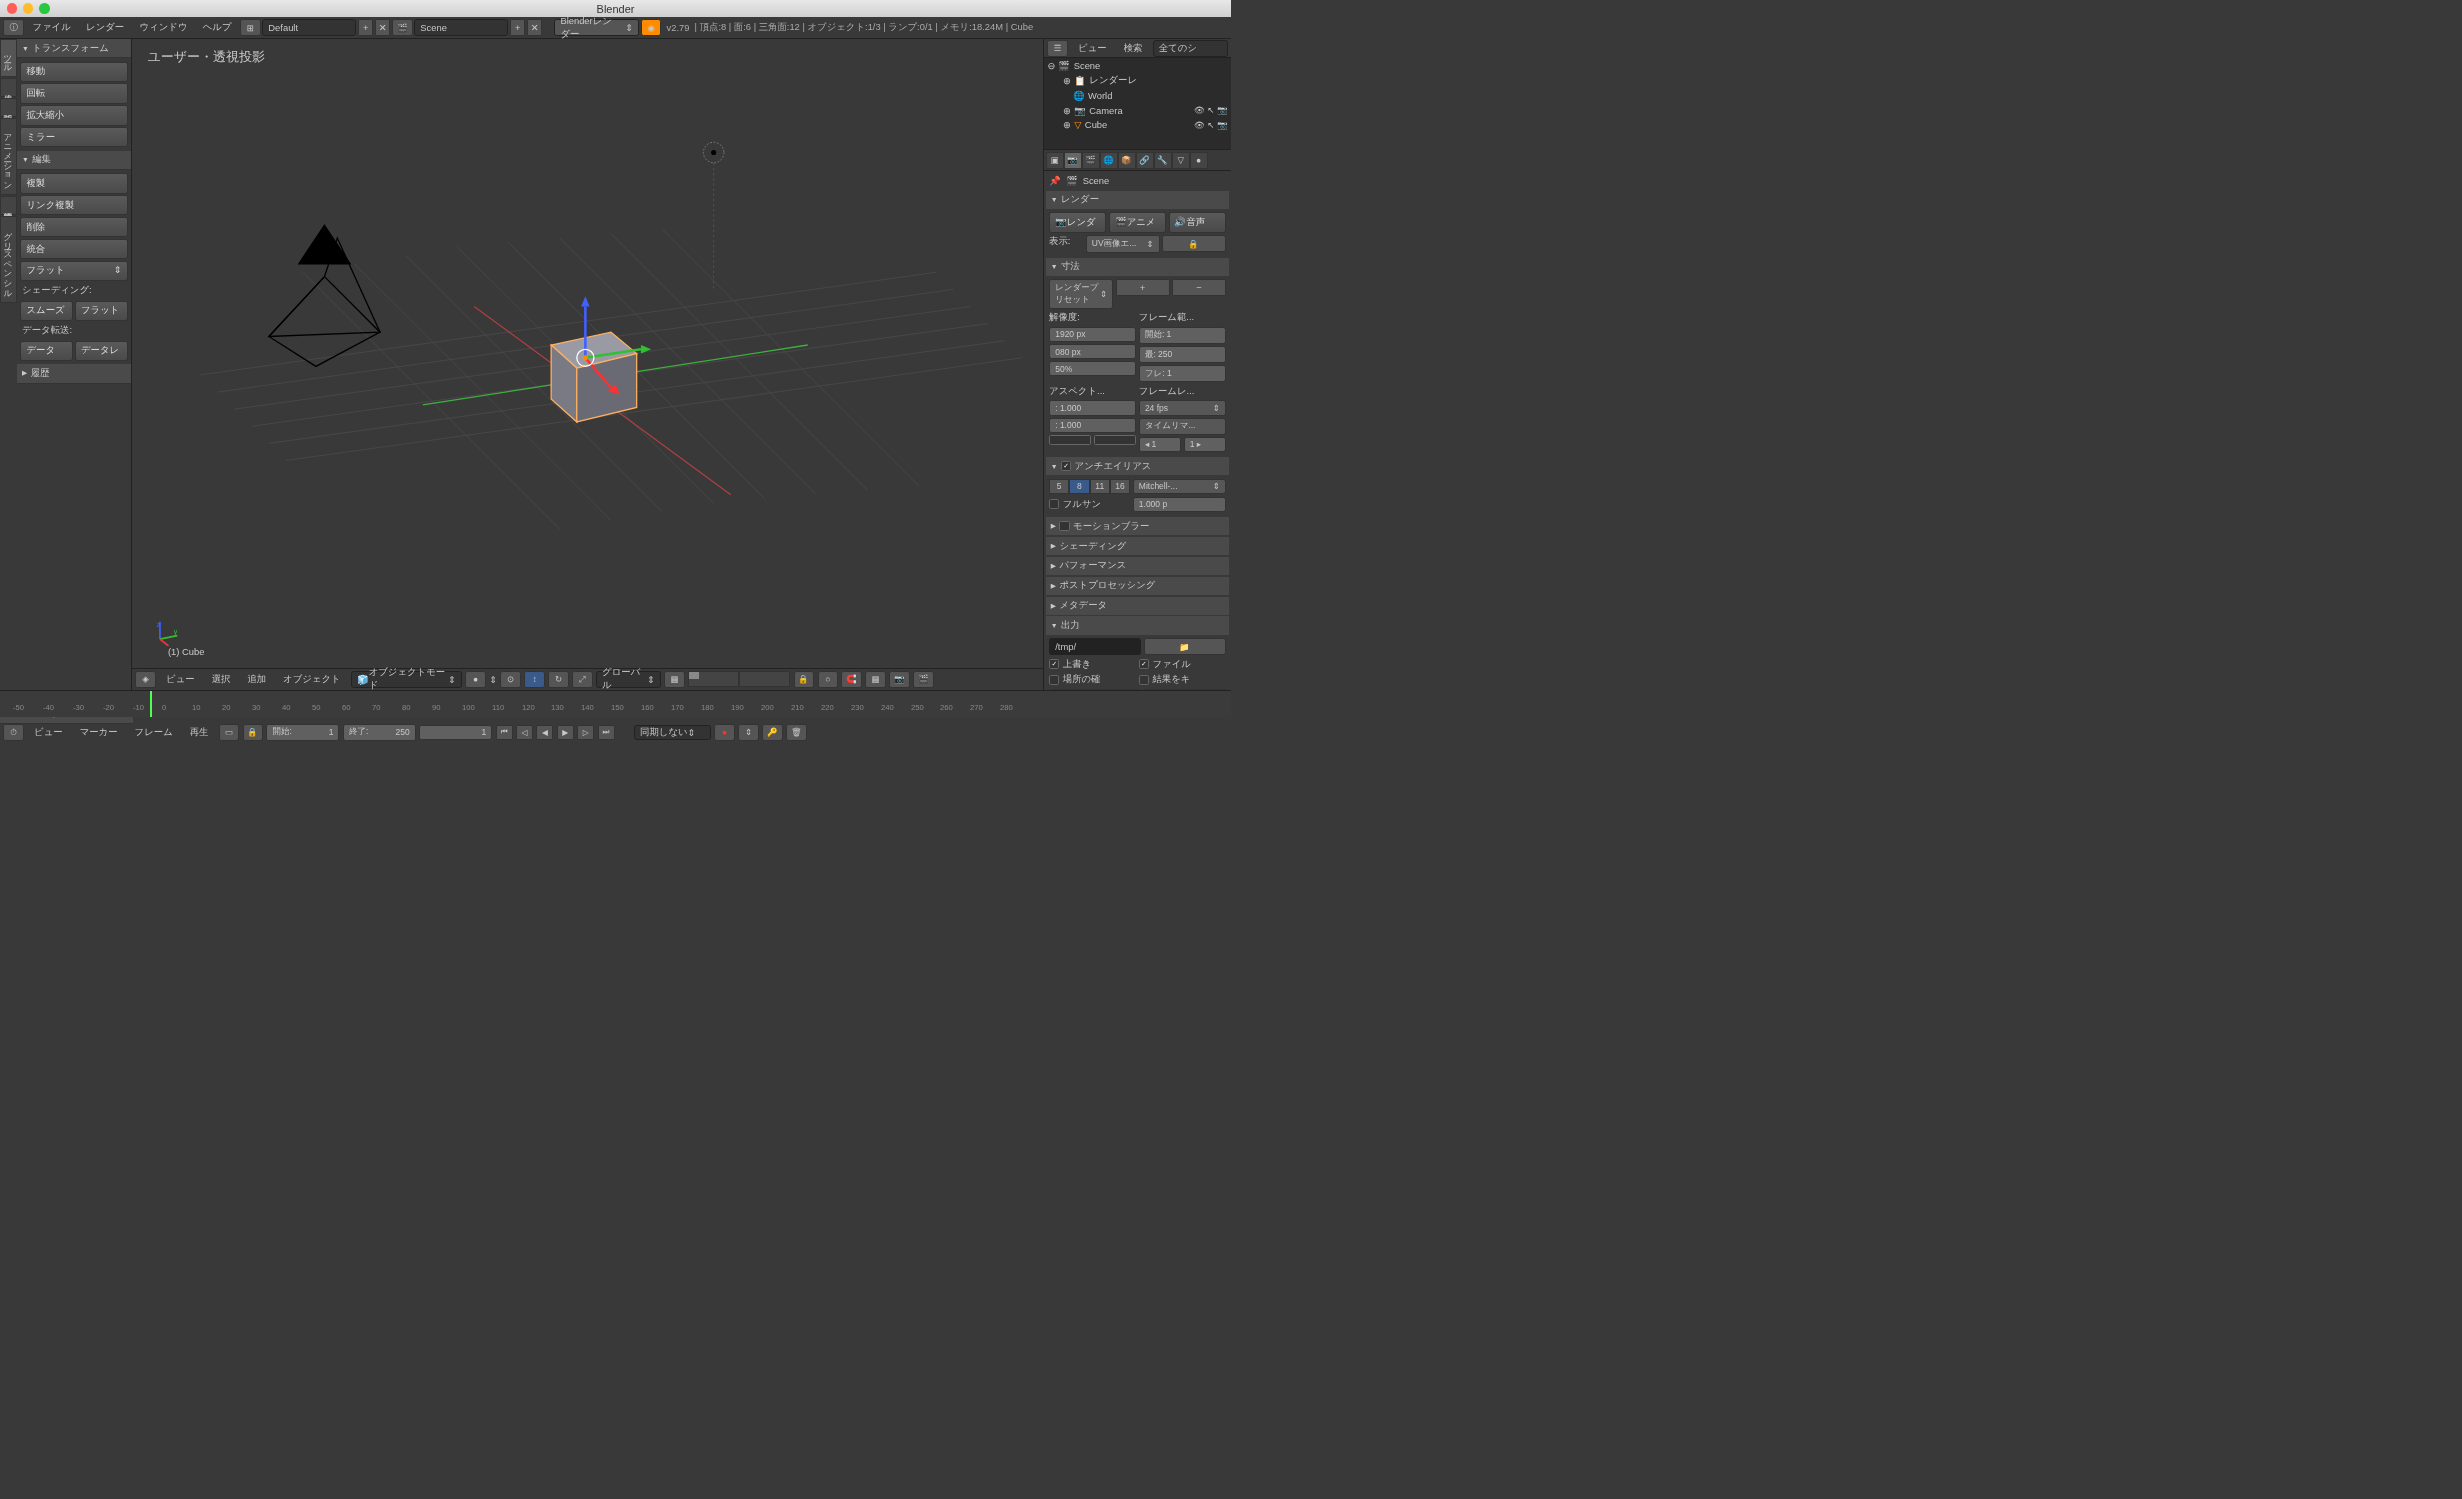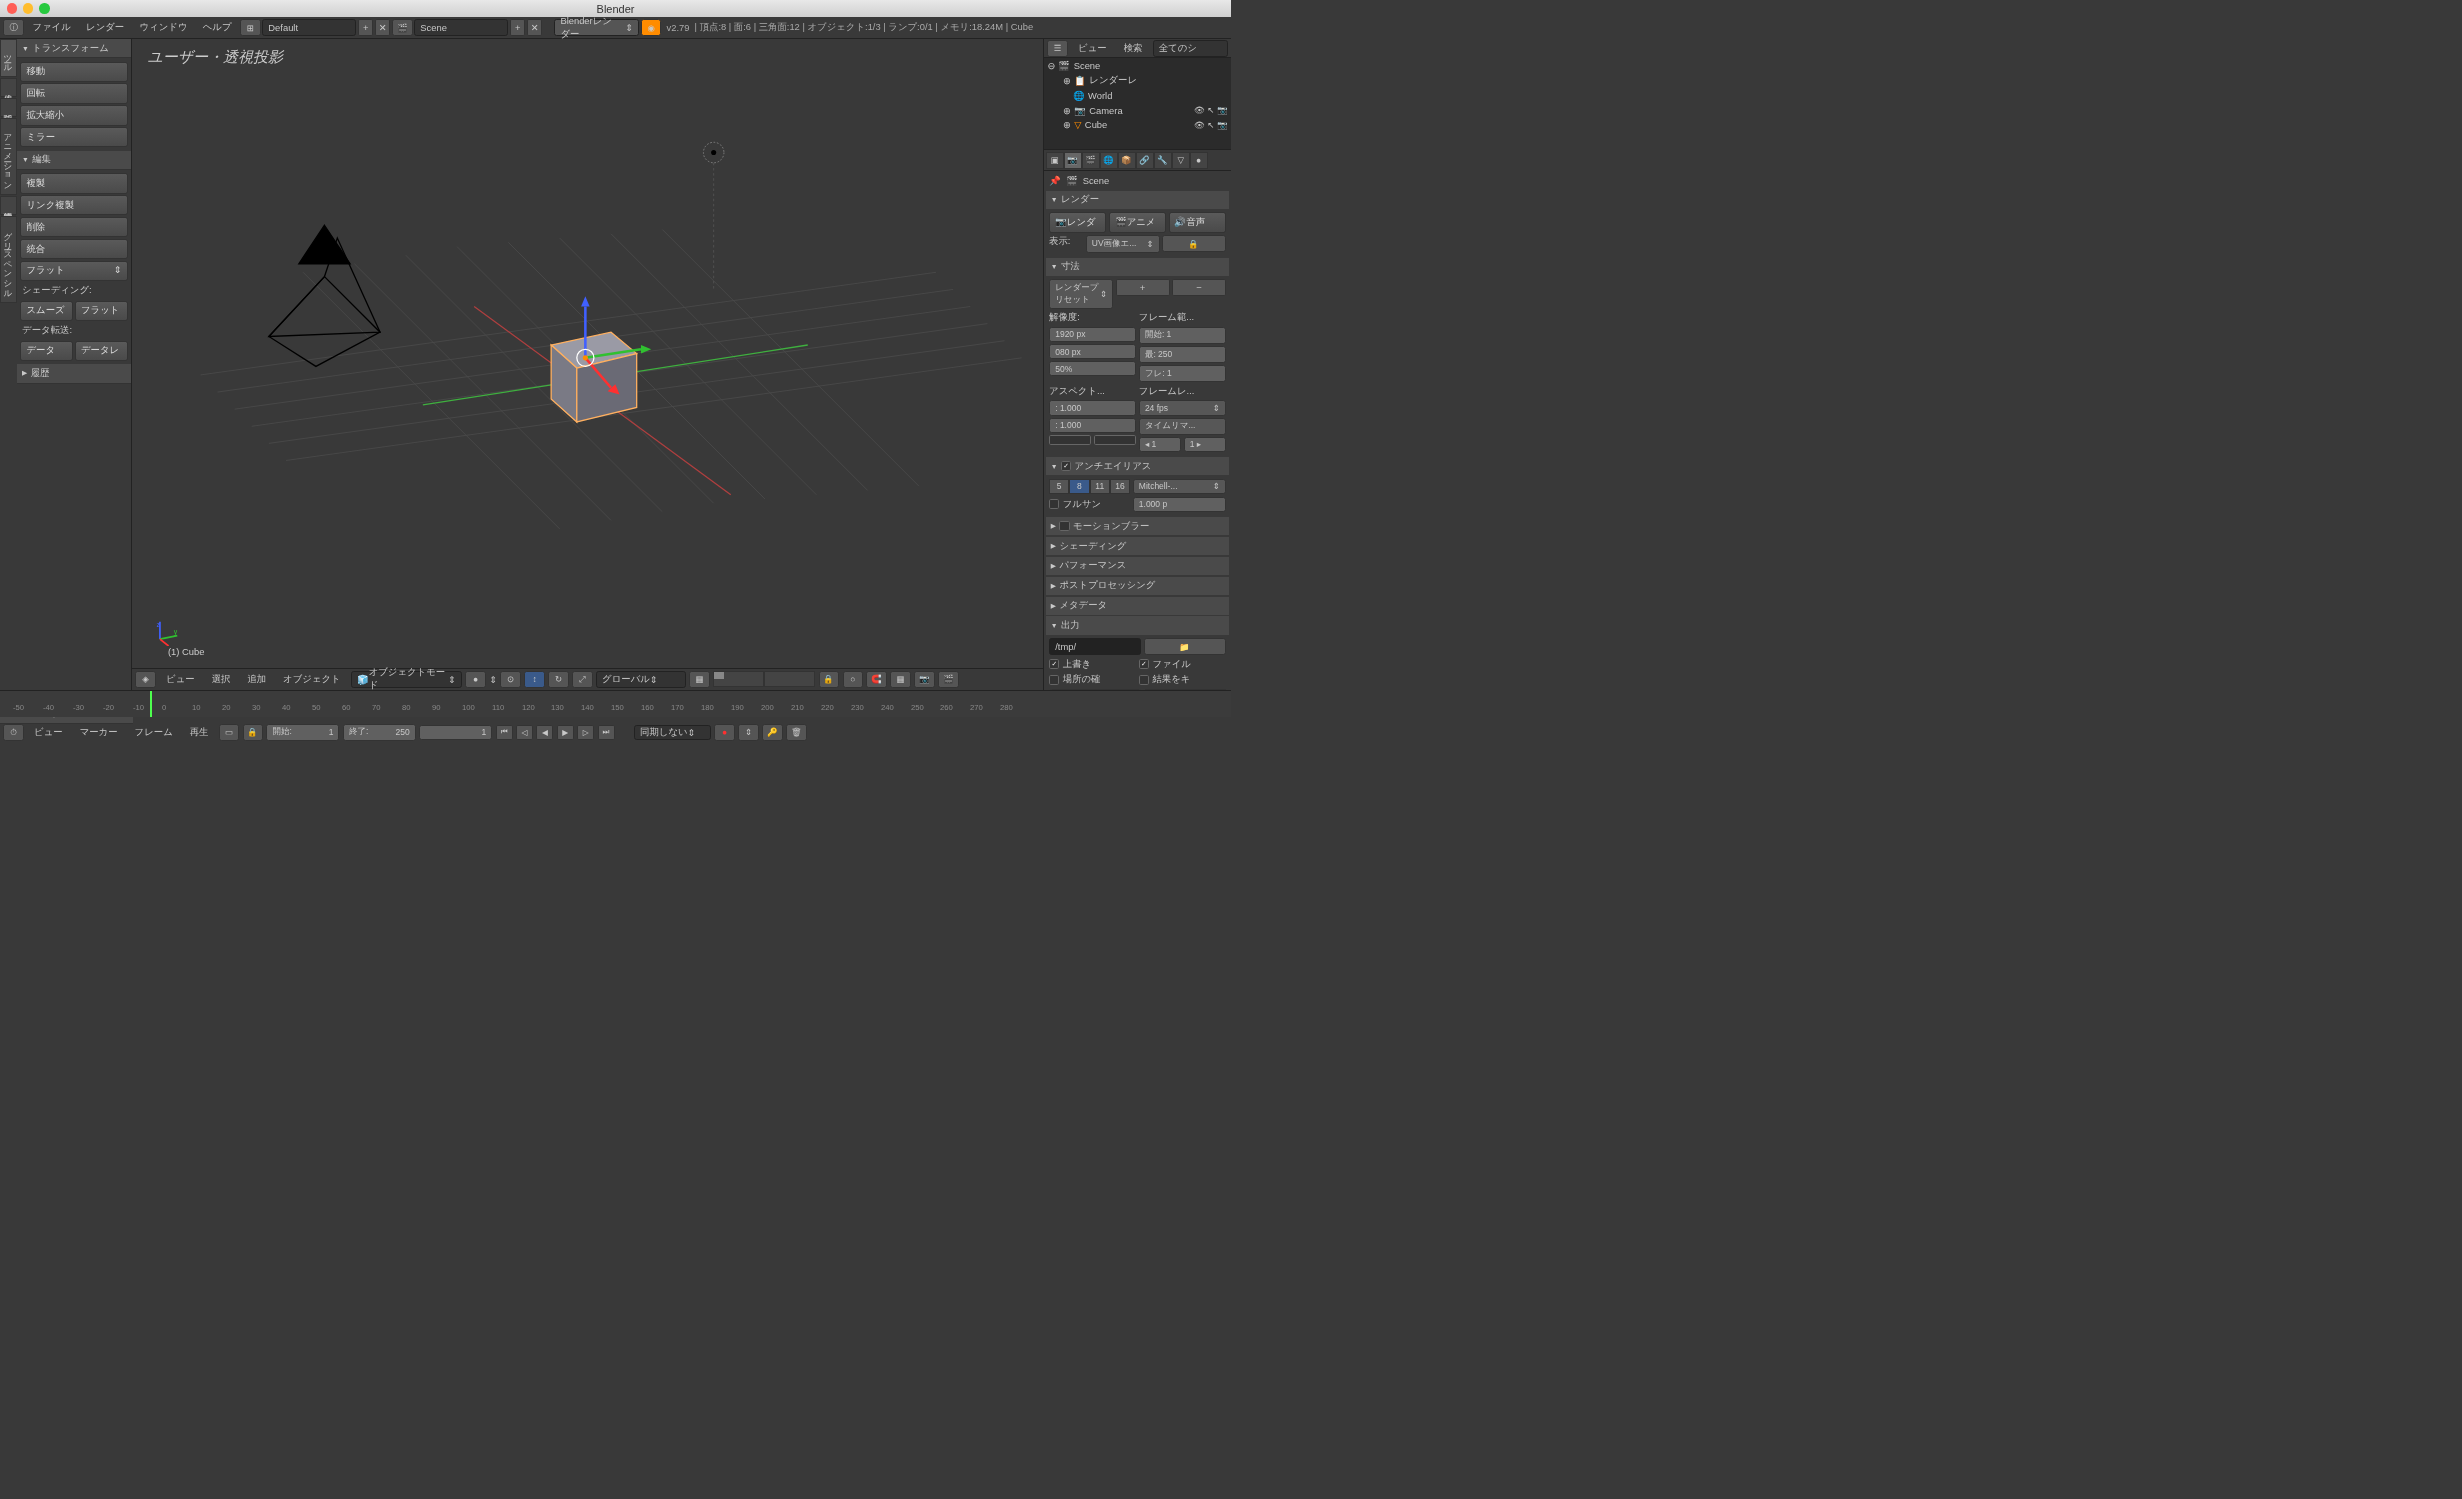--- a/index.html
+++ b/index.html
@@ -29,21 +29,21 @@
 .panel-header { background:#4a4a4a; padding:2.6px 5.1px; font-size:9.4px; border-bottom:0.9px solid #333; display:flex; align-items:center; gap:3.4px; }
 .panel-header::before { content:"▼"; font-size:6.8px; }
 .panel-header.closed::before { content:"▶"; }
 .panel-body { padding:3.4px; display:flex; flex-direction:column; gap:1.7px; }
 .pbtn { background:linear-gradient(#5a5a5a,#4a4a4a); border:0.9px solid #333; border-radius:2.6px; padding:2.6px 5.1px; font-size:9.4px; text-align:left; cursor:pointer; color:#ddd; }
 .row2 { display:flex; gap:1.7px; }
 .row2 .pbtn { flex:1; }
 .plabel { font-size:9.4px; padding:1.7px 1.7px; }
 
 .viewport { flex:1; background:#393939; position:relative; overflow:hidden; }
-.vp-overlay { position:absolute; top:8.5px; left:15.4px; font-size:15px; color:#ccc;font-style:italic; }
+.vp-overlay { position:absolute; top:8.5px; left:15.4px; font-size:13px; color:#ccc; }
 .vp-bottom-label { position:absolute; bottom:32.5px; left:36px; font-size:9.4px; color:#ccc; }
 .axis-gizmo { position:absolute; bottom:44px; left:20.5px; width:26px; height:26px; }
 
 .vp-header { position:absolute; bottom:0; left:0; right:0; height:22px; background:#393939; border-top:0.9px solid #222; display:flex; align-items:center; gap:3.4px; padding:0 3.4px; }
 
 .rightpanel { width:188px; background:#393939; border-left:0.9px solid #222; display:flex; flex-direction:column; }
 .outliner { height:111px; border-bottom:0.9px solid #222; display:flex; flex-direction:column; }
 .outliner-header { height:19px; display:flex; align-items:center; gap:3.4px; padding:0 3.4px; background:#393939; border-bottom:0.9px solid #222; }
 .outliner-body { flex:1; background:#2b2b2b; overflow:auto; font-size:9.4px; }
 .tree-row { display:flex; align-items:center; padding:1.7px 3.4px; gap:3.4px; }
@@ -237,21 +237,21 @@
       <span class="menu-item">選択</span>
       <span class="menu-item">追加</span>
       <span class="menu-item">オブジェクト</span>
       <div class="field" style="width:111px">🧊 <span>オブジェクトモード</span> ⇕</div>
       <div class="iconbox">●</div>
       <span>⇕</span>
       <div class="iconbox">⊙</div>
       <div class="iconbox" style="background:#3a5a8a">↕</div>
       <div class="iconbox">↻</div>
       <div class="iconbox">⤢</div>
-      <div class="field" style="width:90px"><span>グローバル</span> ⇕</div>
+      <div class="field" style="width:65px"><span>グローバル</span> ⇕</div>
       <div class="iconbox">▦</div>
       <div style="display:flex">
         <div style="width:51px;height:15.4px;background:#444;border:0.9px solid #333;display:grid;grid-template-columns:repeat(5,1fr);grid-template-rows:repeat(2,1fr)">
             <div style="background:#888"></div>
             <div></div>
             <div></div>
             <div></div>
             <div></div>
             <div></div>
             <div></div>

